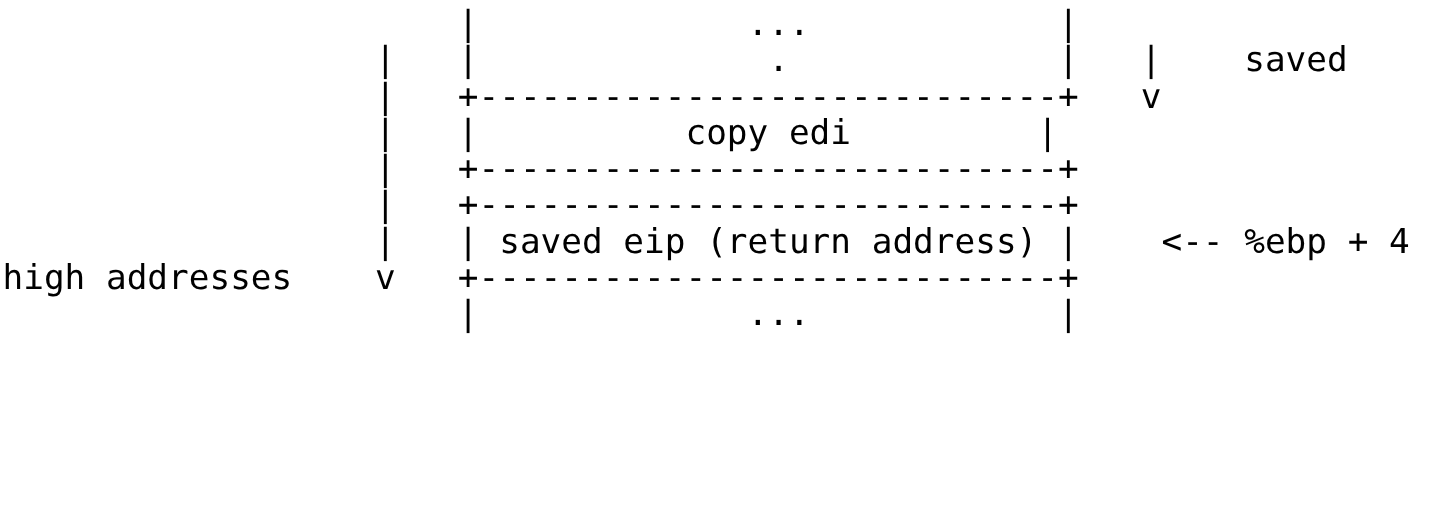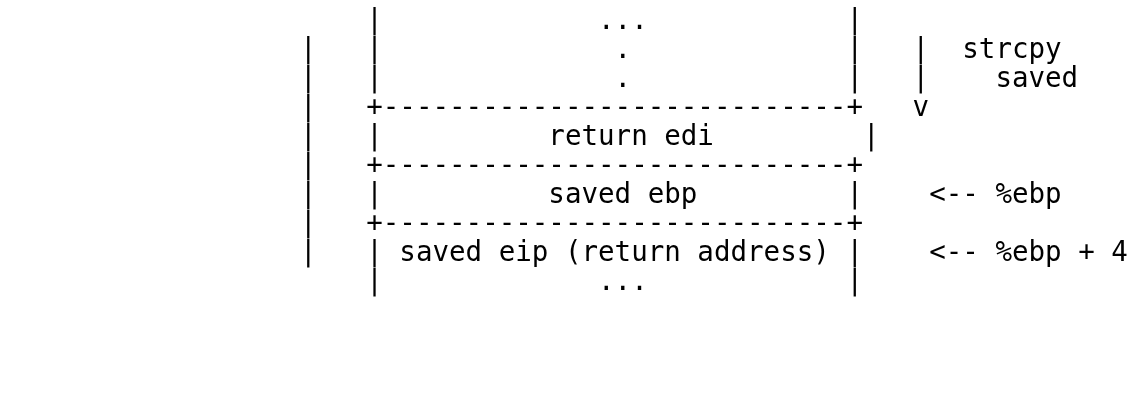--- a/index.html
+++ b/index.html
@@ -24,22 +24,21 @@
   .ascii-line {
     white-space: pre;
     height: 29px;
   }
 </style>
 </head>
 <body>
 
 <div class="ascii-diagram">
   <div class="ascii-line">                      |             ...            |</div>
-  <div class="ascii-line">                  |   |              .             |   |  strcpy</div>
   <div class="ascii-line">                  |   |              .             |   |    saved</div>
   <div class="ascii-line">                  |   +----------------------------+   v</div>
-  <div class="ascii-line">                  |   |          return edi         |</div>
+  <div class="ascii-line">                  |   |          copy edi         |</div>
   <div class="ascii-line">                  |   +----------------------------+</div>
-  <div class="ascii-line">                  |   |          saved ebp         |    &lt;-- %ebp</div>
   <div class="ascii-line">                  |   +----------------------------+</div>
   <div class="ascii-line">                  |   | saved eip (return address) |    &lt;-- %ebp + 4</div>
+  <div class="ascii-line">high addresses    v   +----------------------------+</div>
   <div class="ascii-line">                      |             ...            |</div>
 </div>
 
 </body></html>

